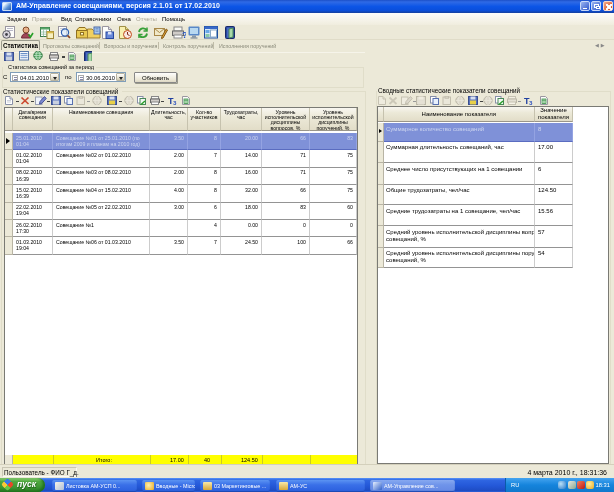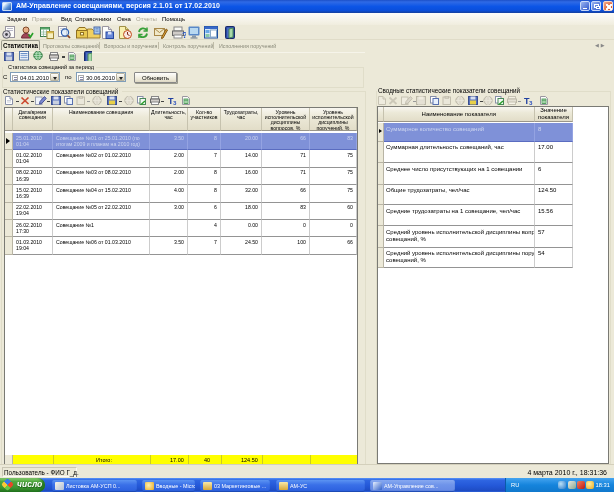--- a/index.html
+++ b/index.html
@@ -244,21 +244,21 @@
   </div>
 
 <div class="abs" id="statusbar">
   <span class="scell" style="left:2px;width:75px"></span>
   <span style="position:absolute;left:4px;top:3.5px">Пользователь - ФИО Г_д.</span>
   <span style="position:absolute;right:7px;top:3.5px;font-size:7px">4 марта 2010 г., 18:31:36</span>
 </div>
 
 <div class="abs" id="taskbar"></div>
 <div class="abs" id="startbtn">
-    <span style="position:absolute;left:17px;top:1px">число</span>
+    <span style="position:absolute;left:17px;top:1px">пуск</span>
     <span style="position:absolute;left:3px;top:2px;width:9px;height:9px;border-radius:2px;background:conic-gradient(#e84828 0 25%, #68c848 25% 50%, #f8c838 50% 75%, #3878e8 75%);transform:rotate(45deg)"></span>
   </div>
 <div class="abs taskbtn" style="left:52px; width:85px;">Листовка АМ-УСП 0...<span class="tbico" style="background:linear-gradient(135deg,#f8f4e8,#b0c0d8)"></span></div>
 <div class="abs taskbtn" style="left:142px; width:53px;">Вводные - Microsof...<span class="tbico" style="background:radial-gradient(circle at 40% 40%,#fff0b0,#e8a820)"></span></div>
 <div class="abs taskbtn" style="left:200px; width:70px;">03 Маркетинговые ...<span class="tbico" style="background:linear-gradient(180deg,#f8e8a8,#d8a838)"></span></div>
 <div class="abs taskbtn" style="left:276px; width:89px;">АМ-УС<span class="tbico" style="background:linear-gradient(180deg,#f8e8a8,#d8a838)"></span></div>
 <div class="abs taskbtn" style="left:370px; width:85px; background:linear-gradient(180deg,#87a9f0 0%,#6f94ea 40%,#6488e4 100%);">АМ-Управление сов...<span class="tbico" style="background:linear-gradient(135deg,#e8f0ff,#3060c8)"></span></div>
 <div class="abs" id="tray">
   <span style="position:absolute;left:5px;top:4px">RU</span>
   <span class="trayico" style="left:52px;background:radial-gradient(circle at 35% 35%,#b8e0f8,#2878c8)"></span>

